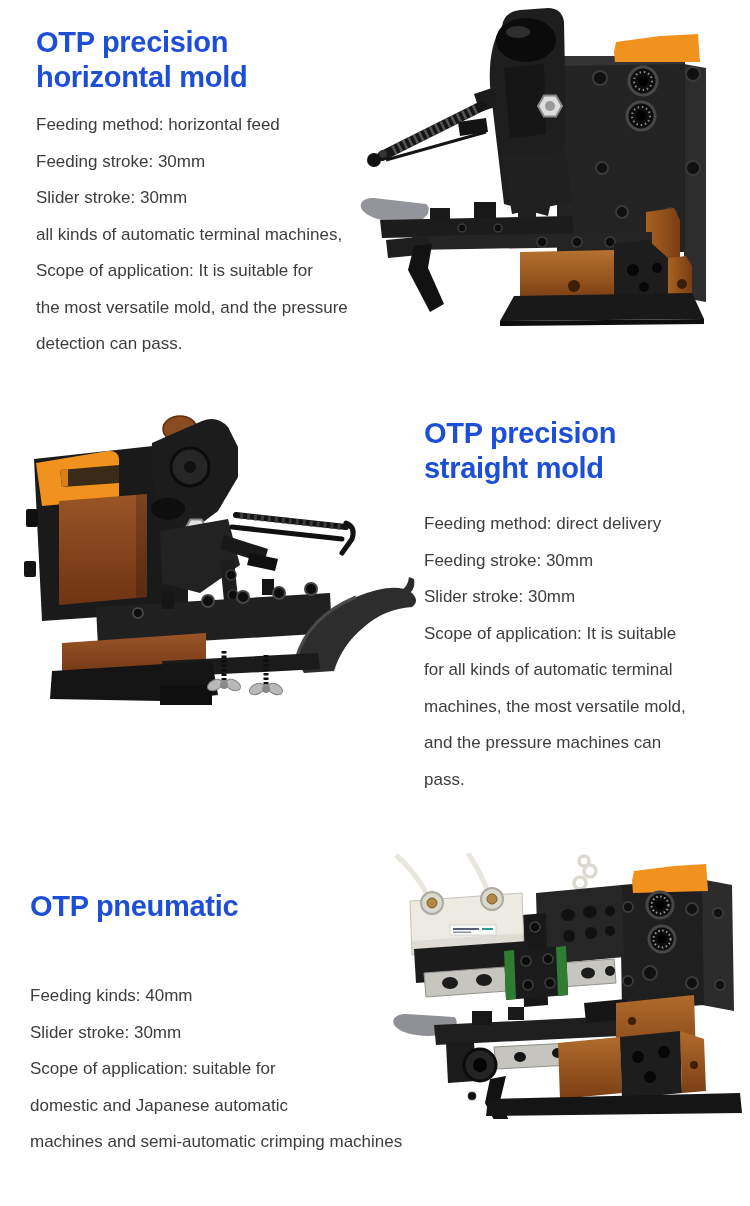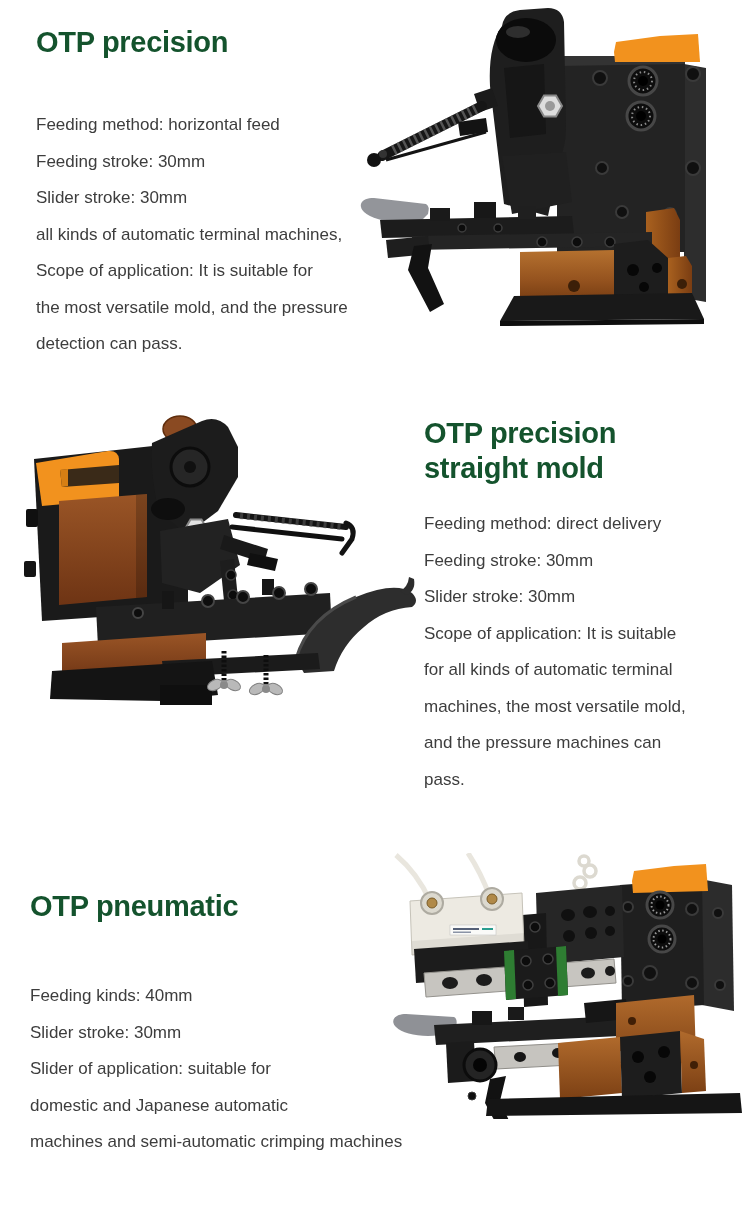--- a/index.html
+++ b/index.html
@@ -1,35 +1,36 @@
 <!DOCTYPE html>
 <html><head>
 <meta charset="utf-8">
 <style>
   * { margin:0; padding:0; box-sizing:border-box; }
   html,body { width:750px; height:1206px; background:#ffffff; overflow:hidden; }
   body { font-family:"Liberation Sans", sans-serif; position:relative; }
 
   .abs { position:absolute; }
 
-  .p-title { font-size:29px; font-weight:700; line-height:35px; color:#14532d; letter-spacing:-0.3px; }
+  .p-title { font-size:29px; font-weight:700; line-height:35px; color:#1d4ed8; letter-spacing:-0.3px; }
   .p-title span { display:block; white-space:nowrap; }
 
   .specs { font-size:17px; line-height:36.5px; color:#3d3d3d; }
   .spec-line { white-space:nowrap; }
 
   .img-box { overflow:visible; }
   .img-box svg { display:block; width:100%; height:100%; }
 </style>
 </head>
 <body>
 
 <section>
   <h2 class="abs p-title" style="left:36px; top:25px;">
     <span>OTP precision</span>
+    <span>horizontal mold</span>
   </h2>
   <div class="abs specs" style="left:36px; top:107px;">
     <div class="spec-line">Feeding method: horizontal feed</div>
     <div class="spec-line">Feeding stroke: 30mm</div>
     <div class="spec-line">Slider stroke: 30mm</div>
     <div class="spec-line">all kinds of automatic terminal machines,</div>
     <div class="spec-line">Scope of application: It is suitable for</div>
     <div class="spec-line">the most versatile mold, and the pressure</div>
     <div class="spec-line">detection can pass.</div>
   </div>
@@ -225,21 +226,21 @@
   </div>
 </section>
 
 <section>
   <h2 class="abs p-title" style="left:30px; top:889px;text-align:right;">
     <span>OTP pneumatic</span>
   </h2>
   <div class="abs specs" style="left:30px; top:978px;">
     <div class="spec-line">Feeding kinds: 40mm</div>
     <div class="spec-line">Slider stroke: 30mm</div>
-    <div class="spec-line">Slider of application: suitable for</div>
+    <div class="spec-line">Scope of application: suitable for</div>
     <div class="spec-line">domestic and Japanese automatic</div>
     <div class="spec-line">machines and semi-automatic crimping machines</div>
   </div>
 
   <div class="abs img-box" style="left:388px; top:853px; width:360px; height:266px;">
     <svg viewBox="0 0 360 266" xmlns="http://www.w3.org/2000/svg">
       <defs>
         <linearGradient id="cop4" x1="0" y1="0" x2="0" y2="1">
           <stop offset="0" stop-color="#b06a2c"></stop>
             <stop offset="1" stop-color="#7c4014"></stop>

